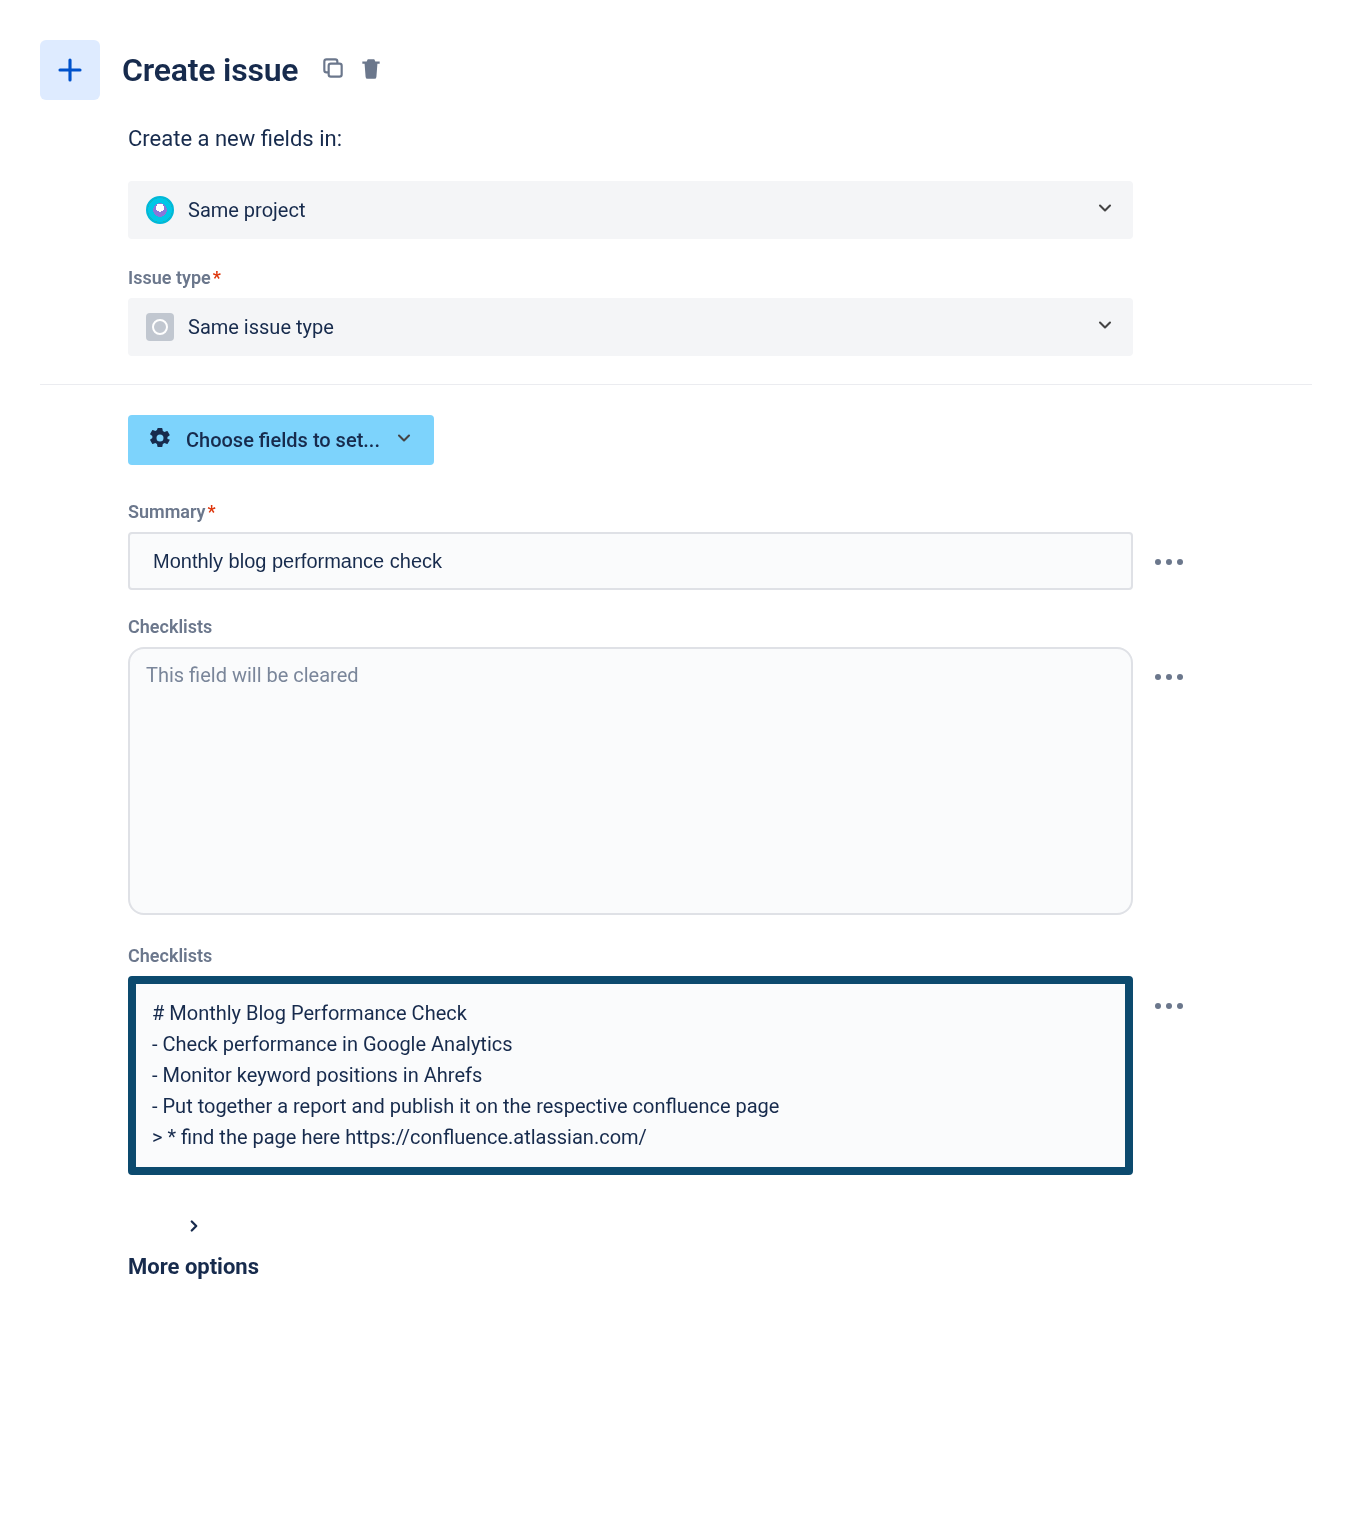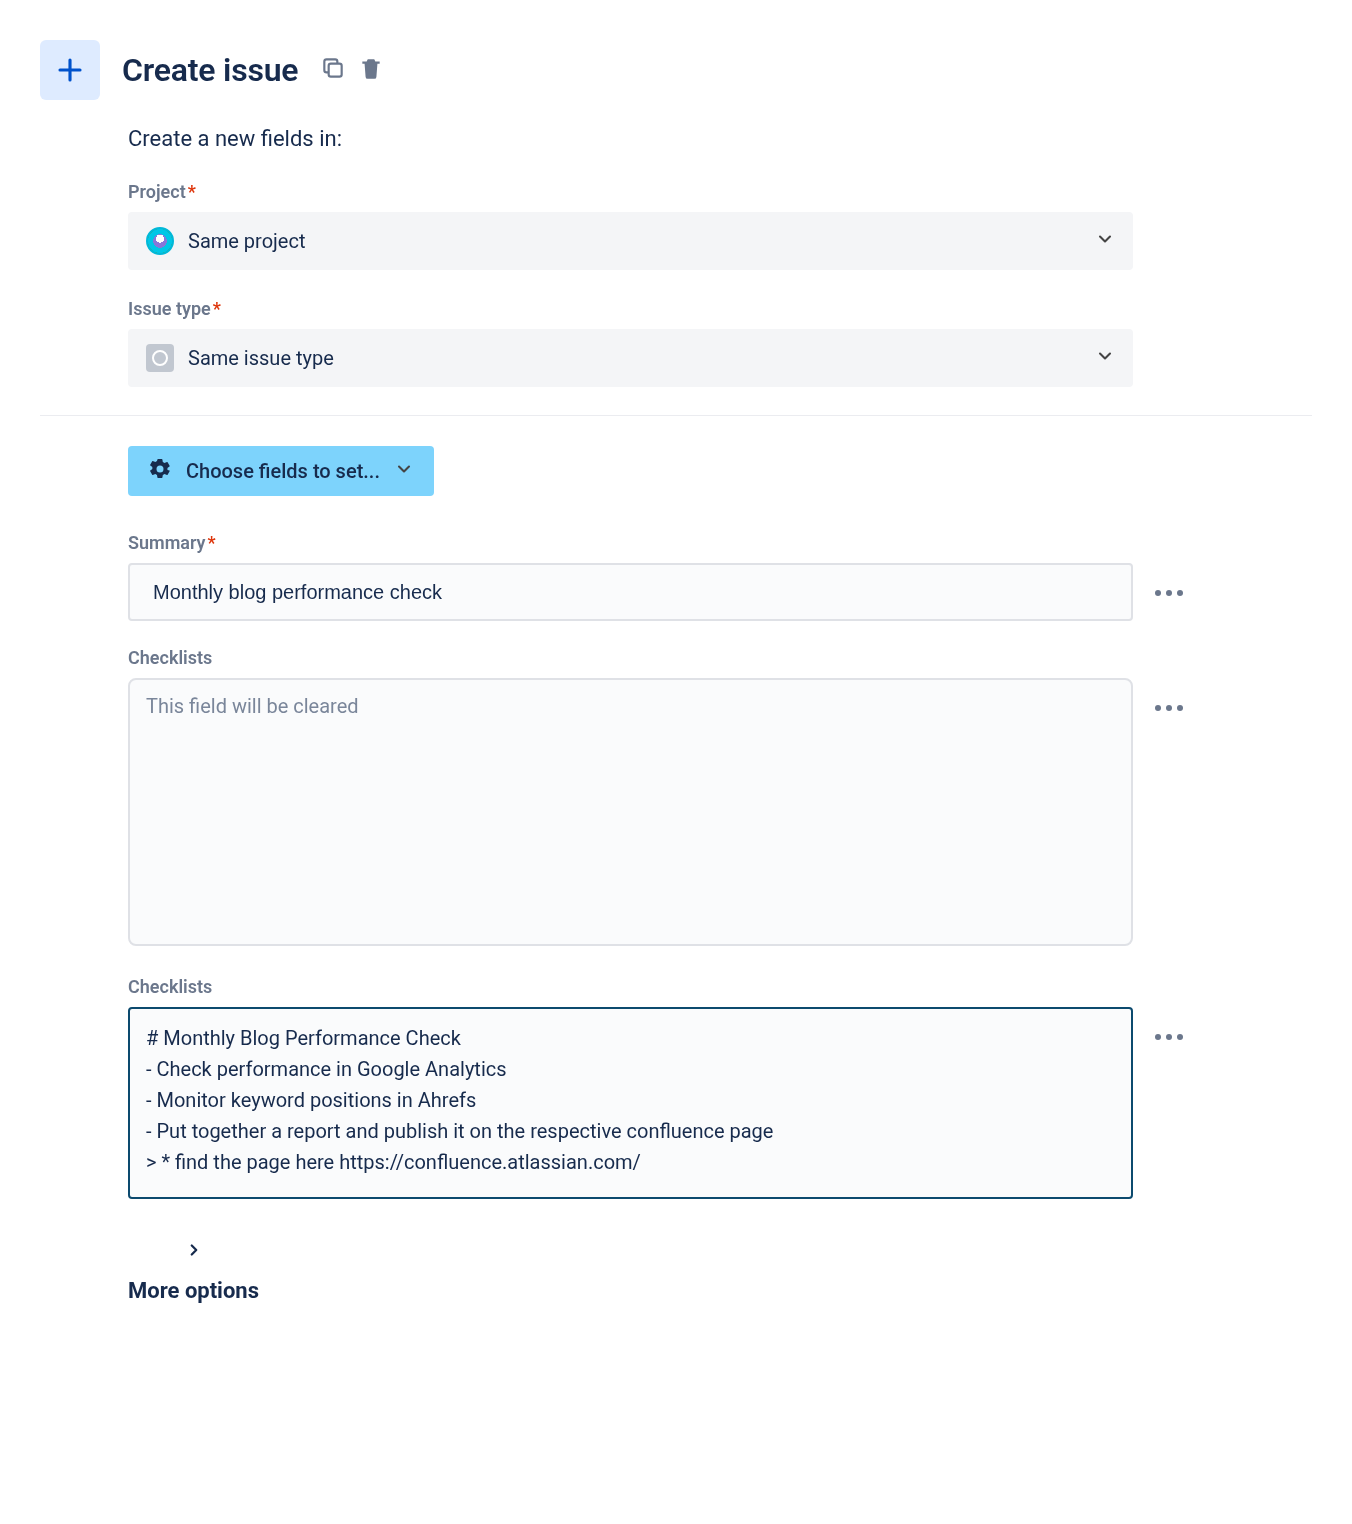--- a/index.html
+++ b/index.html
@@ -111,33 +111,33 @@
     border-radius: 4px;
     background: #FAFBFC;
     font-size: 20px;
     padding: 0 23px;
     color: #172B4D;
   }
   .textarea {
     width: 100%;
     min-height: 268px;
     border: 2px solid #DFE1E6;
-    border-radius: 8px;
+    border-radius: 16px;
     background: #FAFBFC;
     font-size: 20px;
     padding: 14px 16px;
     color: #172B4D;
     resize: none;
     font-family: inherit;
   }
   .textarea::placeholder { color: #7A869A; }
   .checklist-area {
     width: 100%;
     min-height: 192px;
-    border: 2px solid #0c4a6e;
+    border: 8px solid #0c4a6e;
     border-radius: 4px;
     background: #FAFBFC;
     font-size: 20px;
     padding: 14px 16px;
     color: #172B4D;
     white-space: pre-wrap;
     line-height: 1.55;
   }
   .more-menu {
     width: 36px; height: 36px; display: flex; align-items: center; justify-content: center;
@@ -179,23 +179,20 @@
       <svg viewBox="0 0 24 24" fill="currentColor">
           <path d="M6 7h12l-1 13a2 2 0 0 1-2 2H9a2 2 0 0 1-2-2L6 7zm3-3h6l1 2H8l1-2zM4 6h16v2H4V6z"></path>
         </svg>
     </span>
   </div>
 </div>
 
 <div class="content">
   <div class="subtitle">Create a new fields in:</div>
 
-  <div class="field-label">
-    <span>Project</span><span class="required">*</span>
-  </div>
   <div class="select-box">
     <div class="select-left">
       <div class="project-avatar"></div>
       <span class="select-label">Same project</span>
     </div>
     <span class="chevron">
       <svg width="20" height="20" viewBox="0 0 24 24" fill="none" stroke="currentColor" stroke-width="2.5" stroke-linecap="round" stroke-linejoin="round">
           <polyline points="6 9 12 15 18 9"></polyline>
         </svg>
     </span>

